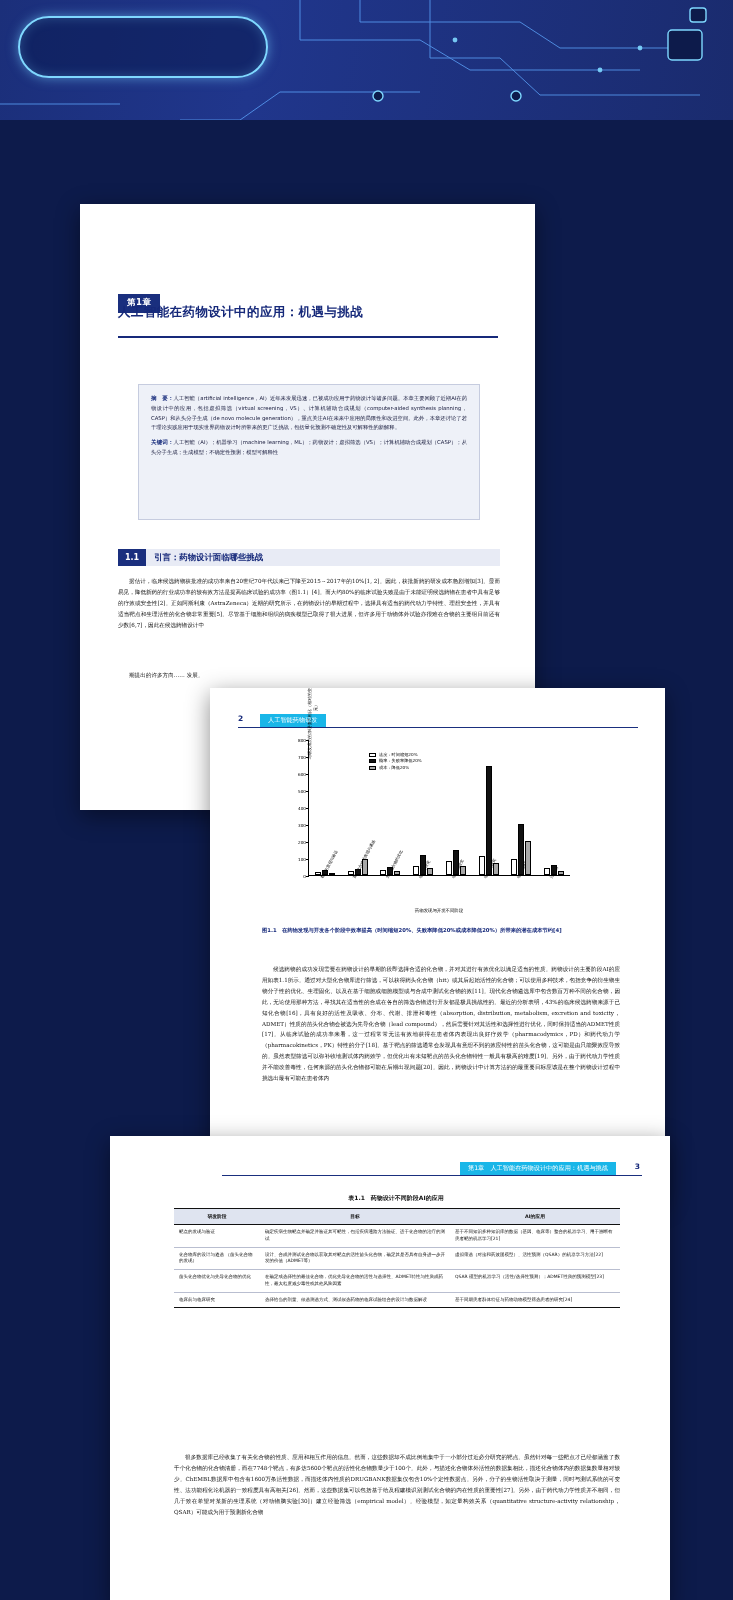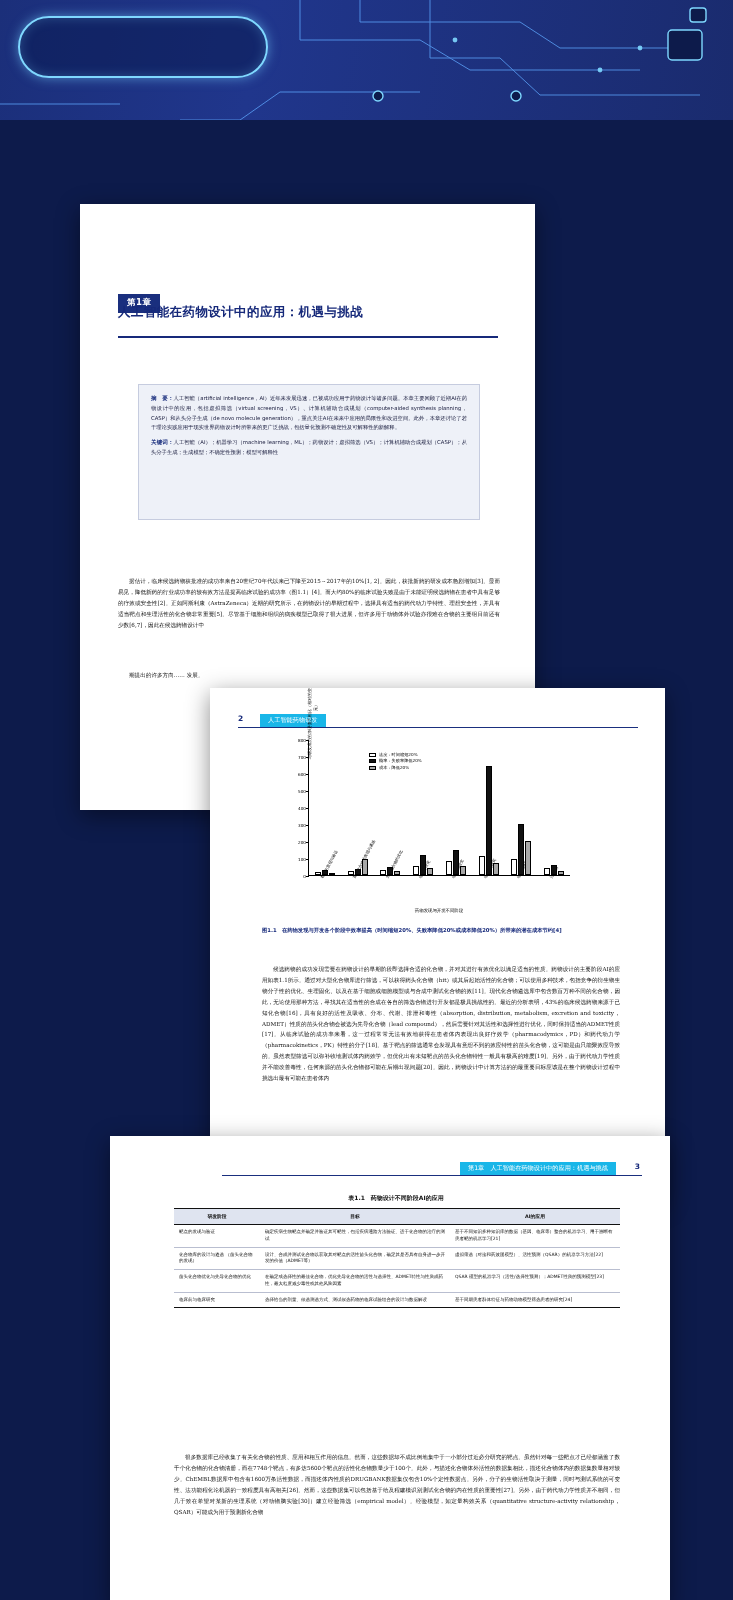--- a/index.html
+++ b/index.html
@@ -301,20 +301,24 @@
 
   <div class="abstract-box">
     <div class="abs-text">
       <span class="abs-label cn">摘　要：</span><span class="cn">人工智能（artificial intelligence，AI）近年来发展迅速，已被成功应用于药物设计等诸多问题。本章主要回顾了近期AI在药物设计中的应用，包括虚拟筛选（virtual screening，VS）、计算机辅助合成规划（computer-aided synthesis planning，CASP）和从头分子生成（de novo molecule generation），重点关注AI在未来中应用的局限性和改进空间。此外，本章还讨论了若干理论实践应用于现实世界药物设计时所带来的更广泛挑战，包括量化预测不确定性及可解释性的新解释。</span>
     </div>
     <div class="abs-text" style="margin-top:4px">
       <span class="abs-label cn">关键词：</span><span class="cn">人工智能（AI）；机器学习（machine learning，ML）；药物设计；虚拟筛选（VS）；计算机辅助合成规划（CASP）；从头分子生成；生成模型；不确定性预测；模型可解释性</span>
     </div>
   </div>
 
+  <div class="sec-head">
+    <span class="sec-num">1.1</span>
+    <span class="sec-title cn">引言：药物设计面临哪些挑战</span>
+  </div>
 
   <div class="body-col cn" id="s1-p1">据估计，临床候选药物获批准的成功率来自20世纪70年代以来已下降至2015～2017年的10%[1, 2]。因此，获批新药的研发成本急剧增加[3]。显而易见，降低新药的行业成功率的较有效方法是提高临床试验的成功率（图1.1）[4]。而大约80%的临床试验失败是由于未能证明候选药物在患者中具有足够的疗效或安全性[2]。正如阿斯利康（AstraZeneca）近期的研究所示，在药物设计的早期过程中，选择具有适当的药代动力学特性、理想安全性，并具有适当靶点和生理活性的化合物非常重要[5]。尽管基于细胞和组织的病疾模型已取得了很大进展，但许多用于动物体外试验亦很难在合物的主要组目前还有少数[6,7]，因此在候选药物设计中</div>
   <div class="body-col cn" id="s1-p2">期提出的许多方向…… 发展。</div>
 </div>
 
 <div class="sheet" id="sheet2">
   <div class="runhead">
     <div class="pg cn">2</div>
     <div class="tag cn">人工智能药物研发</div>
     <div class="rule"></div>

